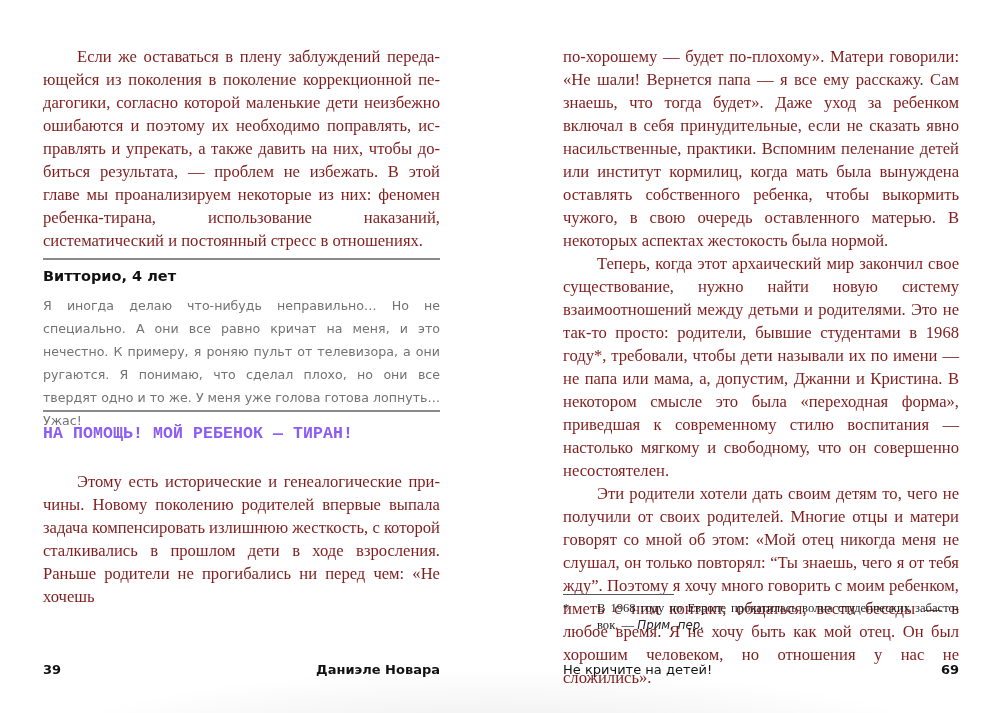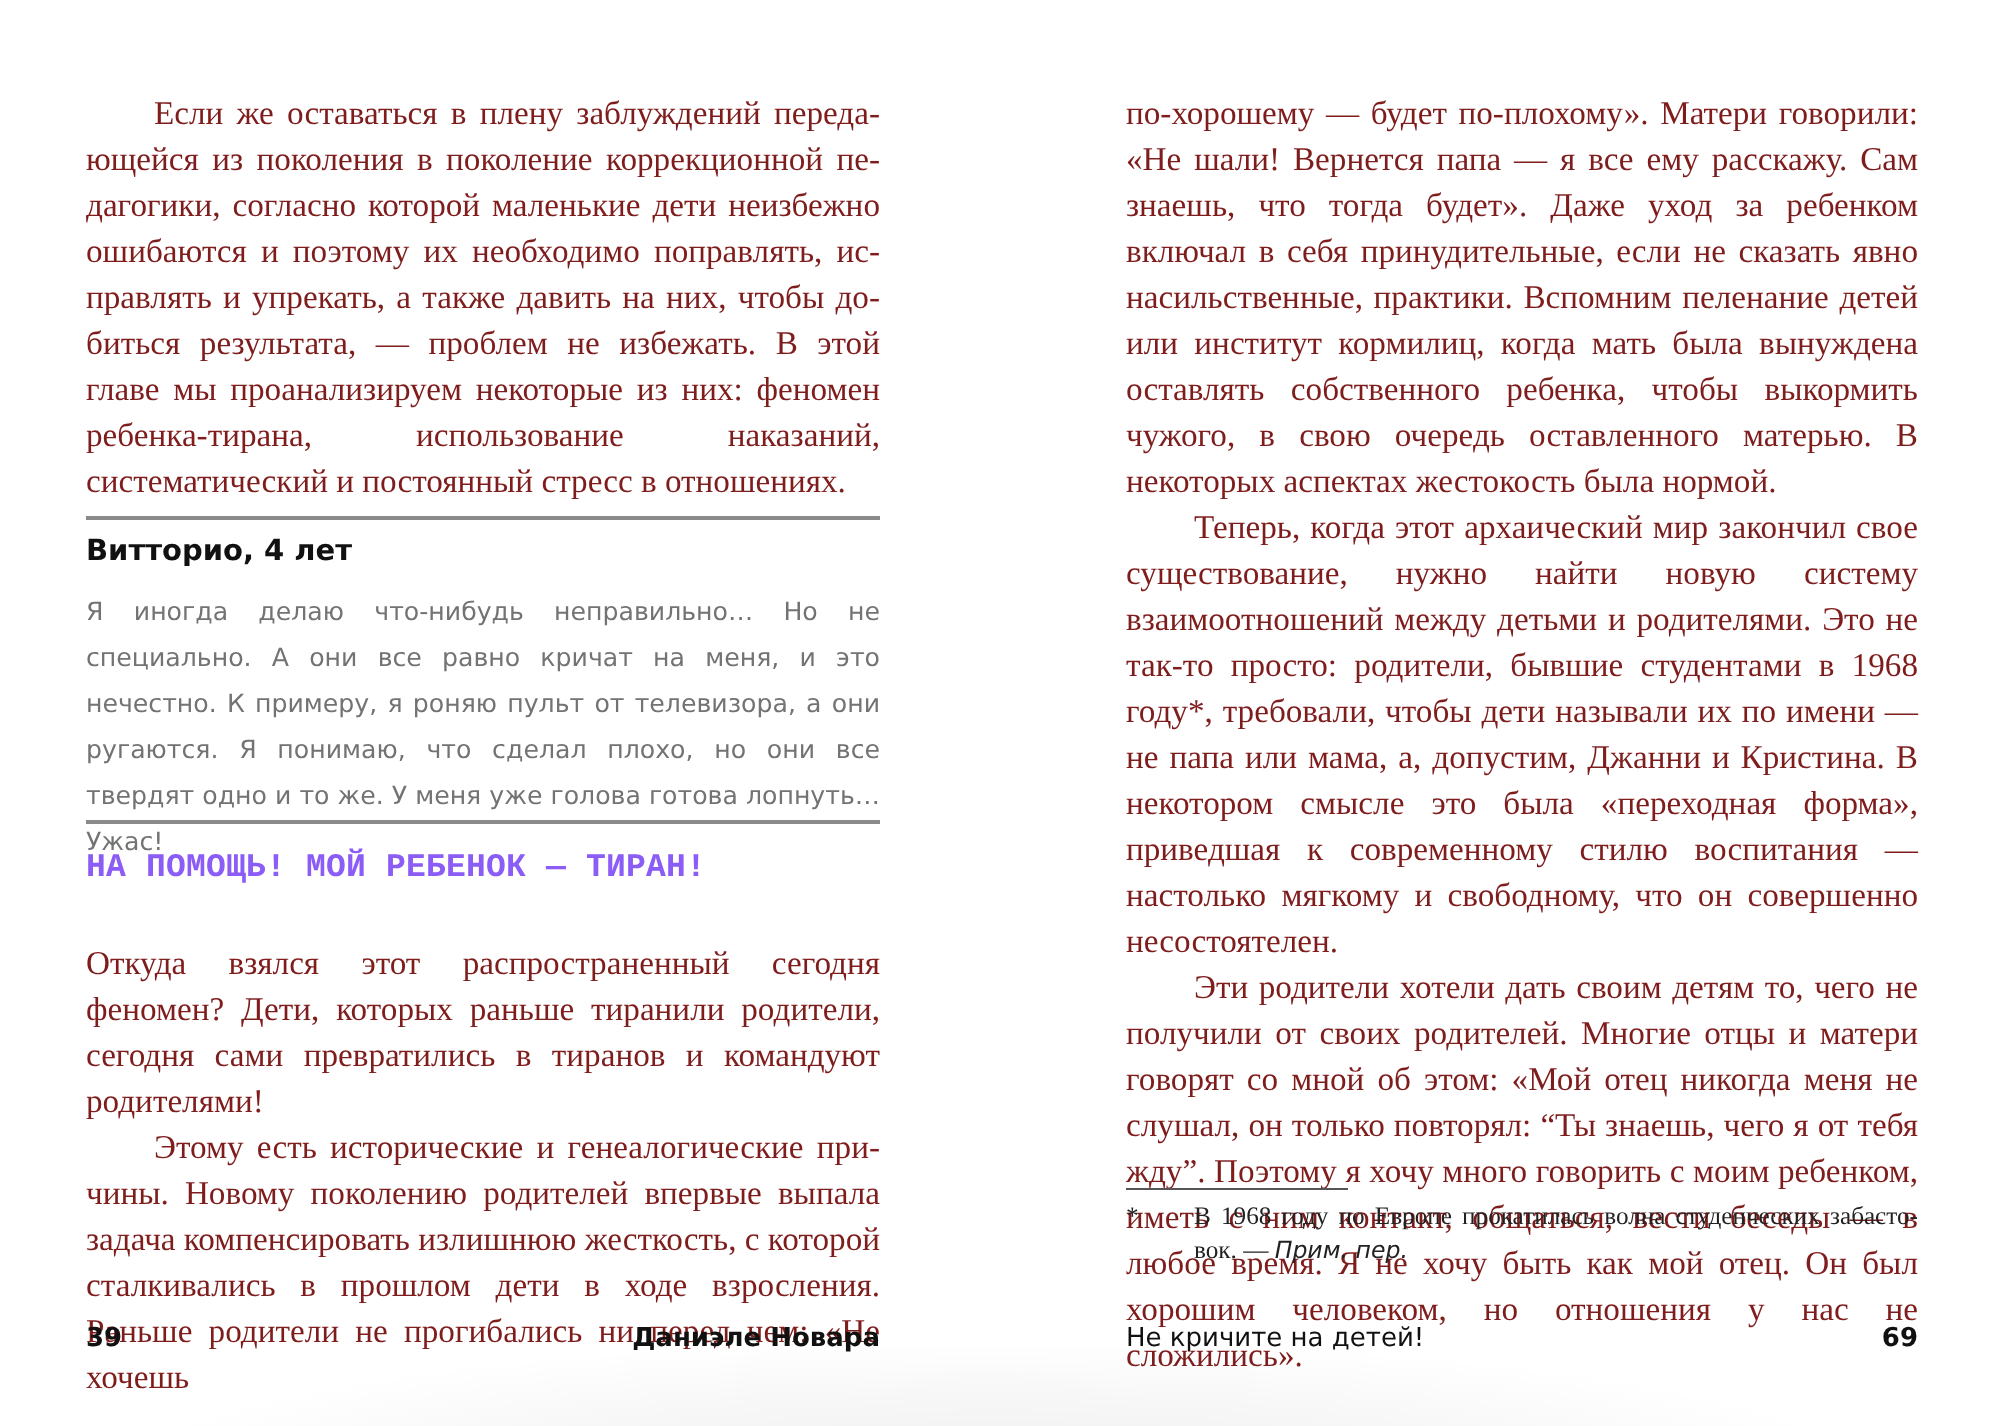--- a/index.html
+++ b/index.html
@@ -84,21 +84,20 @@
     </div>
 
     <div class="quote-rule-top"></div>
     <div class="quote-name">Витторио, 4 лет</div>
     <div class="quote-text">Я иногда делаю что-нибудь неправильно… Но не специально. А они все равно кричат на меня, и это нечестно. К примеру, я роняю пульт от телевизора, а они ругаются. Я понимаю, что сделал плохо, но они все твердят одно и то же. У меня уже го­лова готова лопнуть… Ужас!</div>
     <div class="quote-rule-bottom"></div>
 
     <div class="section-heading">НА ПОМОЩЬ! МОЙ РЕБЕНОК — ТИРАН!</div>
 
     <div class="body serif">
-      <p>Откуда взялся этот распространенный сегодня феномен? Дети, которых раньше тиранили родители, сегодня сами превратились в тиранов и командуют родителями!</p>
       <p class="indent">Этому есть исторические и генеалогические при­чины. Новому поколению родителей впервые выпала задача компенсировать излишнюю жесткость, с которой сталкивались в прошлом дети в ходе взросления. Раньше родители не прогибались ни перед чем: «Не хочешь</p>
     </div>
 
     <div class="folio bold page-num">39</div>
     <div class="folio bold running-head">Даниэле Новара</div>
   </div>
 
   <div class="page right">
     <div class="body1 serif">
       <p>по-хорошему — будет по-плохому». Матери говорили: «Не шали! Вернется папа — я все ему расскажу. Сам зна­ешь, что тогда будет». Даже уход за ребенком включал в себя принудительные, если не сказать явно насиль­ственные, практики. Вспомним пеленание детей или ин­ститут кормилиц, когда мать была вынуждена оставлять собственного ребенка, чтобы выкормить чужого, в свою очередь оставленного матерью. В некоторых аспектах жестокость была нормой.</p>

